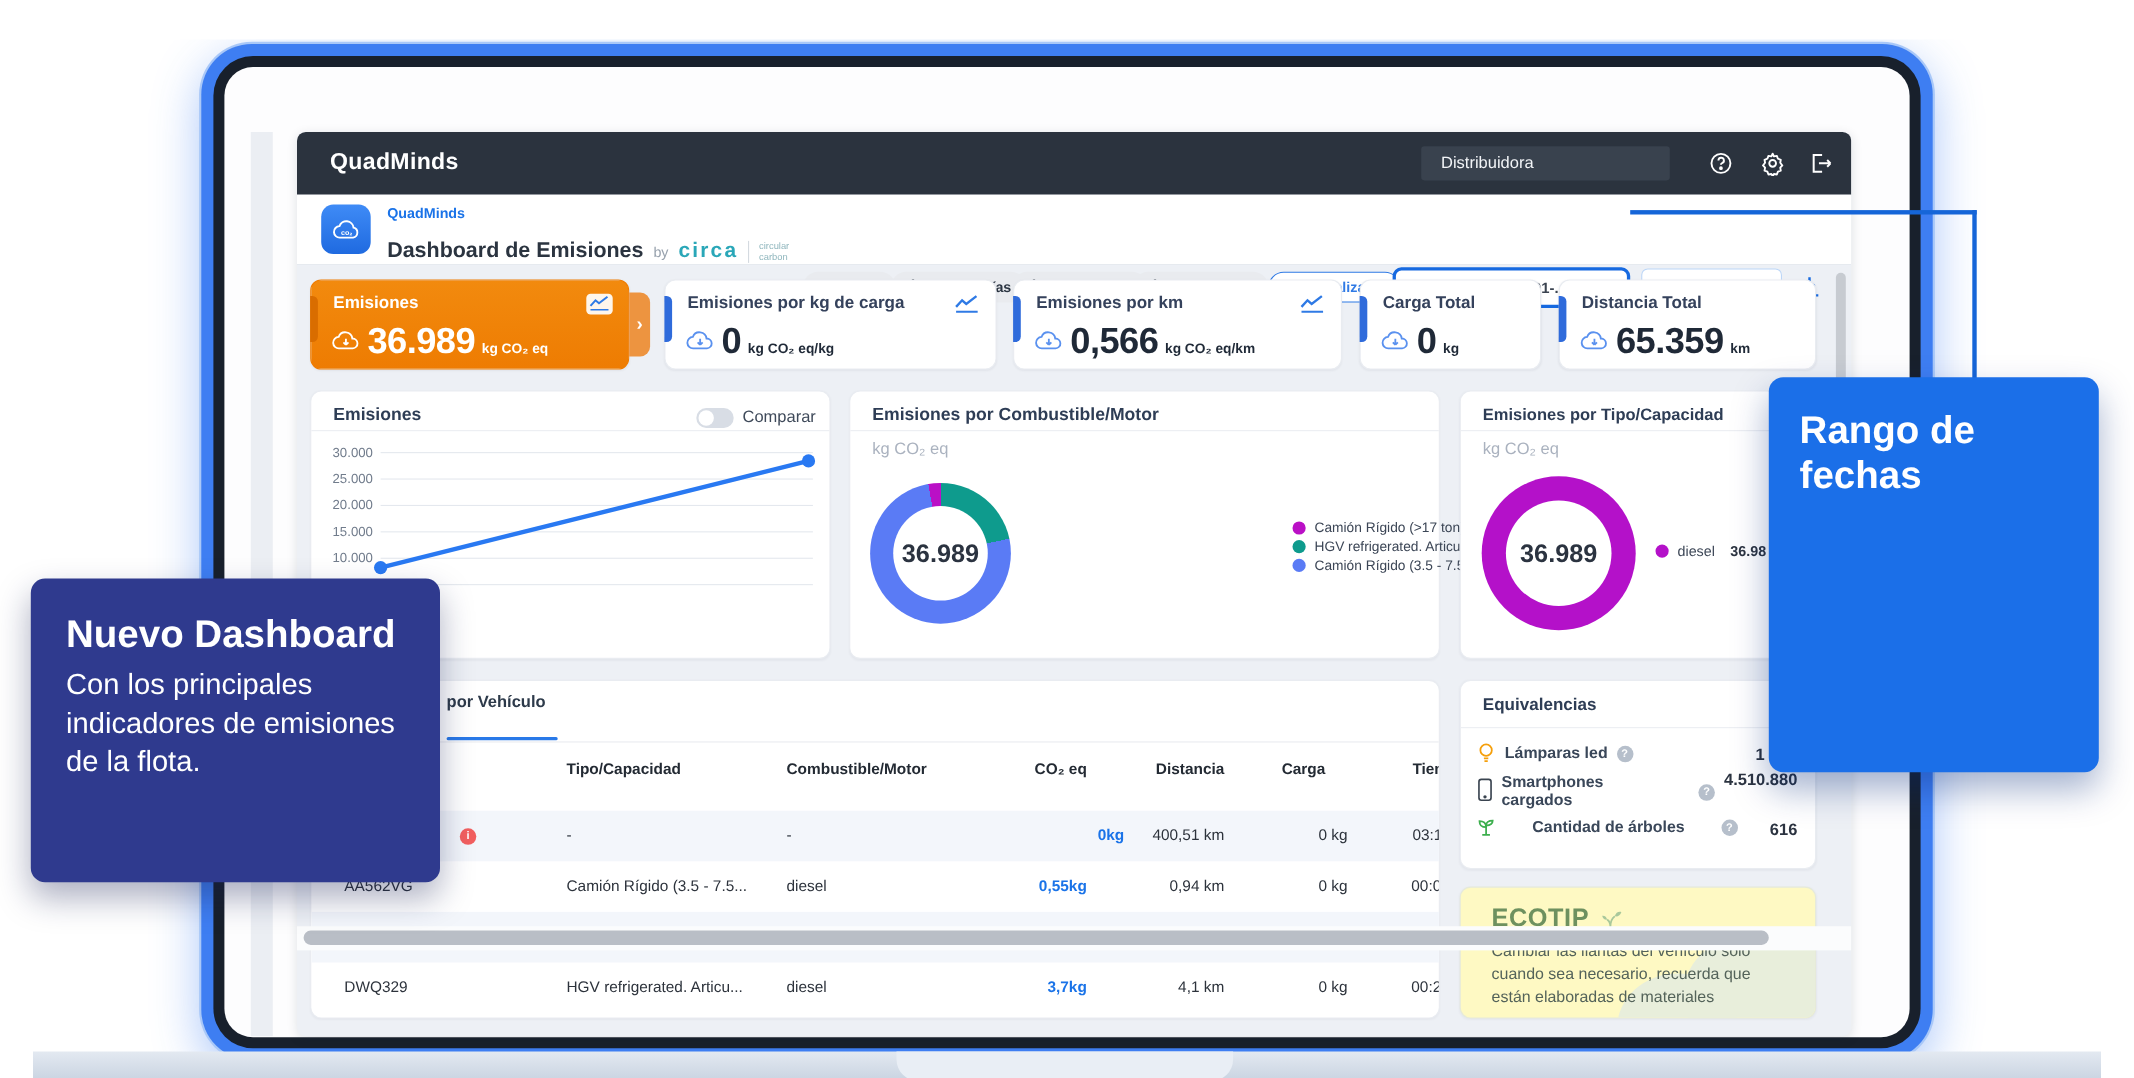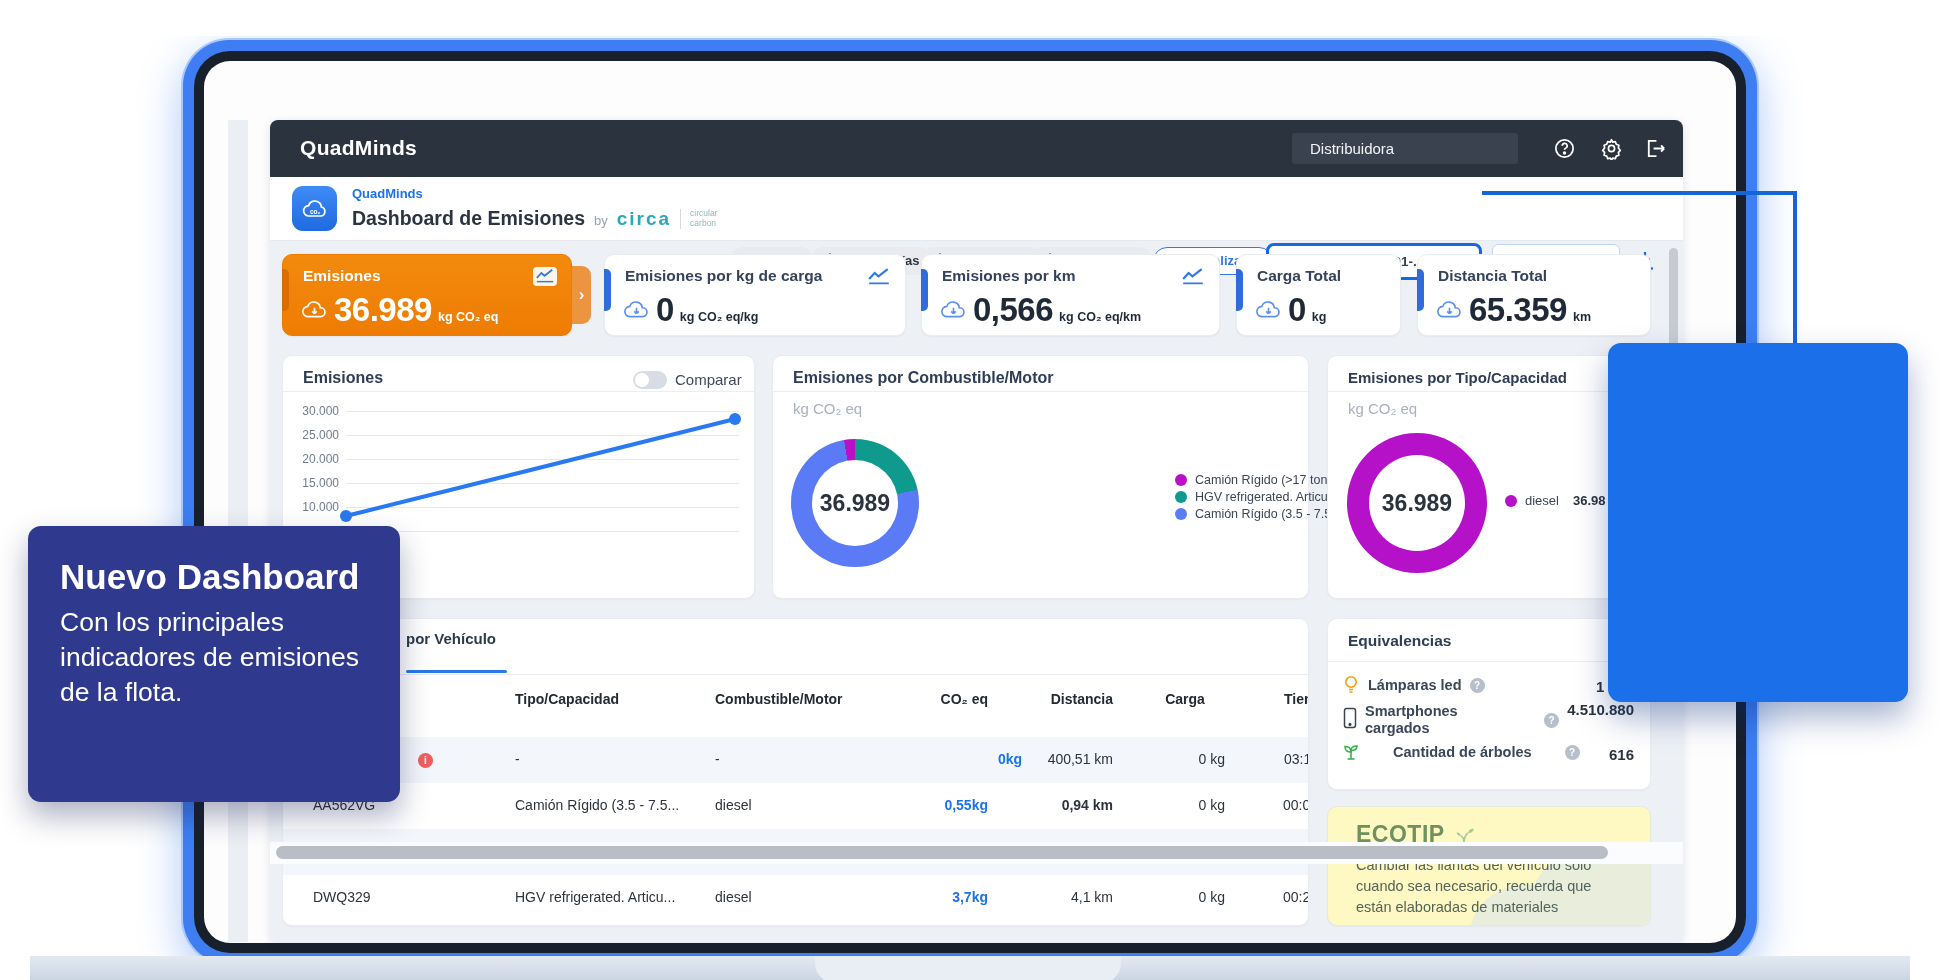--- a/index.html
+++ b/index.html
@@ -27,21 +27,21 @@
   .tb-logo{position:absolute;left:30px;top:16px;color:#fff;font-size:21px;font-weight:800;letter-spacing:.3px;}
   .tb-org{position:absolute;left:1022px;top:13px;width:226px;height:31px;background:#39424e;border-radius:3px;
     color:#f2f4f7;font-size:15px;line-height:31px;padding-left:18px;}
   .tb-ic{position:absolute;top:17px;width:23px;height:23px;color:#fff;}
   .tb-ic svg{width:23px;height:23px;display:block;}
 
   .hdr{position:absolute;left:0;top:57px;width:1413px;height:64px;background:#fff;border-bottom:1px solid #e6eaef;}
   .app-ic{position:absolute;left:22px;top:9px;width:45px;height:45px;border-radius:11px;
     background:linear-gradient(180deg,#3f8bf6,#1f6ae0);display:flex;align-items:center;justify-content:center;}
   .brand-sm{position:absolute;left:82px;top:9px;color:#1a73e8;font-size:13px;font-weight:800;}
-  .title-row{position:absolute;left:82px;top:30px;display:flex;align-items:baseline;gap:9px;}
+  .title-row{position:absolute;left:82px;top:40px;display:flex;align-items:baseline;gap:9px;}
   .h-title{color:#2b3440;font-size:19.5px;font-weight:800;}
   .h-by{color:#97a1ad;font-size:13px;}
   .h-circa{color:#2aa7b8;font-size:19px;font-weight:700;letter-spacing:2px;}
   .h-div{width:1px;height:20px;background:#d4dae0;align-self:center;}
   .h-cc{color:#8fb6bd;font-size:8.5px;line-height:1.15;align-self:center;}
   .chip{position:absolute;top:70px;height:28px;line-height:28px;padding:0 14px;border-radius:14px;
     background:#e9ebef;color:#2b3542;font-size:13px;font-weight:600;white-space:nowrap;}
   .chip-cta{position:absolute;top:70px;height:28px;line-height:25px;padding:0 15px;border-radius:14px;
     background:#fff;border:1.5px solid #2f7ae5;color:#2f7ae5;font-size:13px;font-weight:600;white-space:nowrap;}
   .datebox{position:absolute;left:996px;top:66px;width:216px;height:37px;border:3px solid #1669e0;border-radius:8px;
@@ -399,21 +399,21 @@
         <div class="td right blue" style="left:639px;width:100px;">0kg</div>
         <div class="td right" style="left:720px;width:110px;">400,51 km</div>
         <div class="td right" style="left:872px;width:70px;">0 kg</div>
         <div class="td right" style="left:975px;width:60px;">03:11</div>
       </div>
       <div class="trow" style="top:164px;">
         <div class="td" style="left:30px;">AA562VG</div>
         <div class="td" style="left:232px;">Camión Rígido (3.5 - 7.5...</div>
         <div class="td" style="left:432px;">diesel</div>
         <div class="td right blue" style="left:605px;width:100px;">0,55kg</div>
-        <div class="td right" style="left:720px;width:110px;font-weight:bold;">0,94 km</div>
+        <div class="td right" style="left:720px;width:110px;">0,94 km</div>
         <div class="td right" style="left:872px;width:70px;">0 kg</div>
         <div class="td right" style="left:975px;width:60px;">00:07</div>
       </div>
       <div class="trow alt" style="top:210px;">
         <div class="td" style="left:30px;">AE478RB</div>
         <div class="td" style="left:232px;">Camión Rígido (3.5 - 7.5...</div>
         <div class="td" style="left:432px;">diesel</div>
         <div class="td right blue" style="left:605px;width:100px;">3,06kg</div>
         <div class="td right" style="left:720px;width:110px;">5,3 km</div>
         <div class="td right" style="left:872px;width:70px;">0 kg</div>
@@ -486,15 +486,16 @@
   <div class="base-strip"></div>
 
   <div class="conn-h"></div>
   <div class="conn-v"></div>
 
   <div class="callout co-left">
     <div class="co-title">Nuevo Dashboard</div>
     <div class="co-body">Con los principales indicadores de emisiones de la flota.</div>
   </div>
   <div class="callout co-right">
+    <div class="co-title">Rango de fechas</div>
   </div>
 
 </div>
 
 </body></html>

